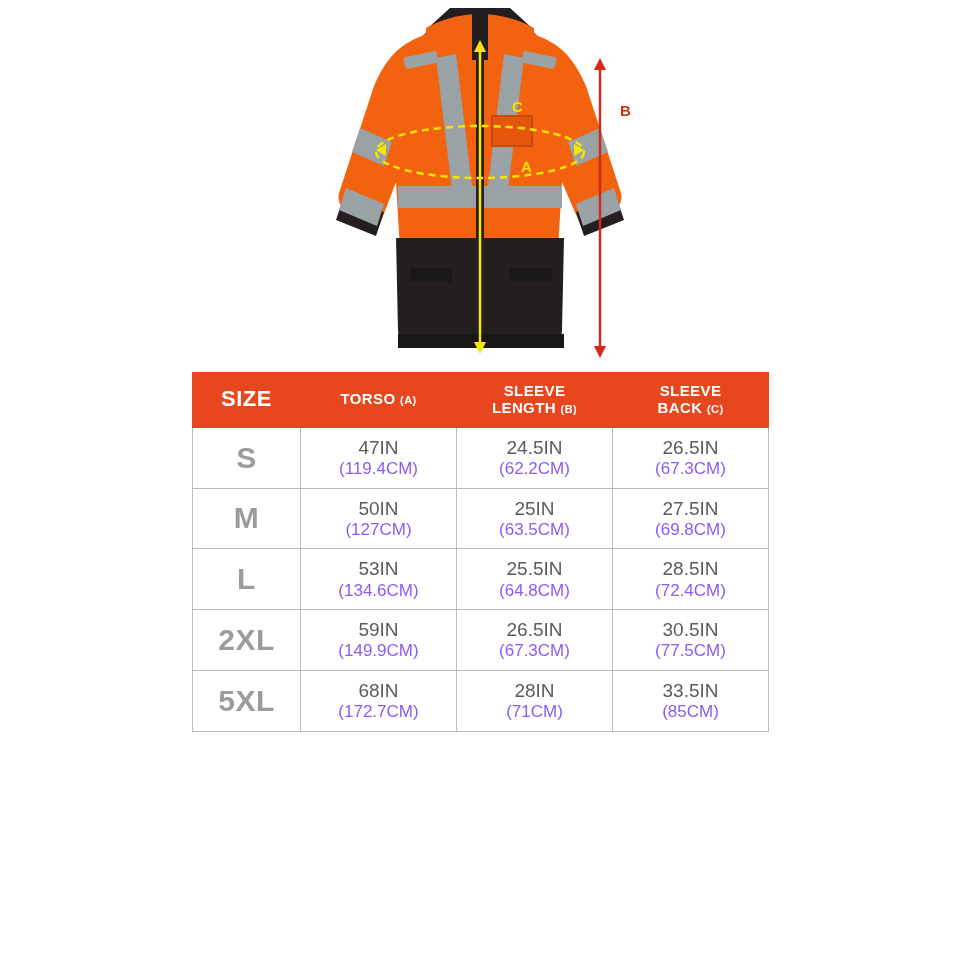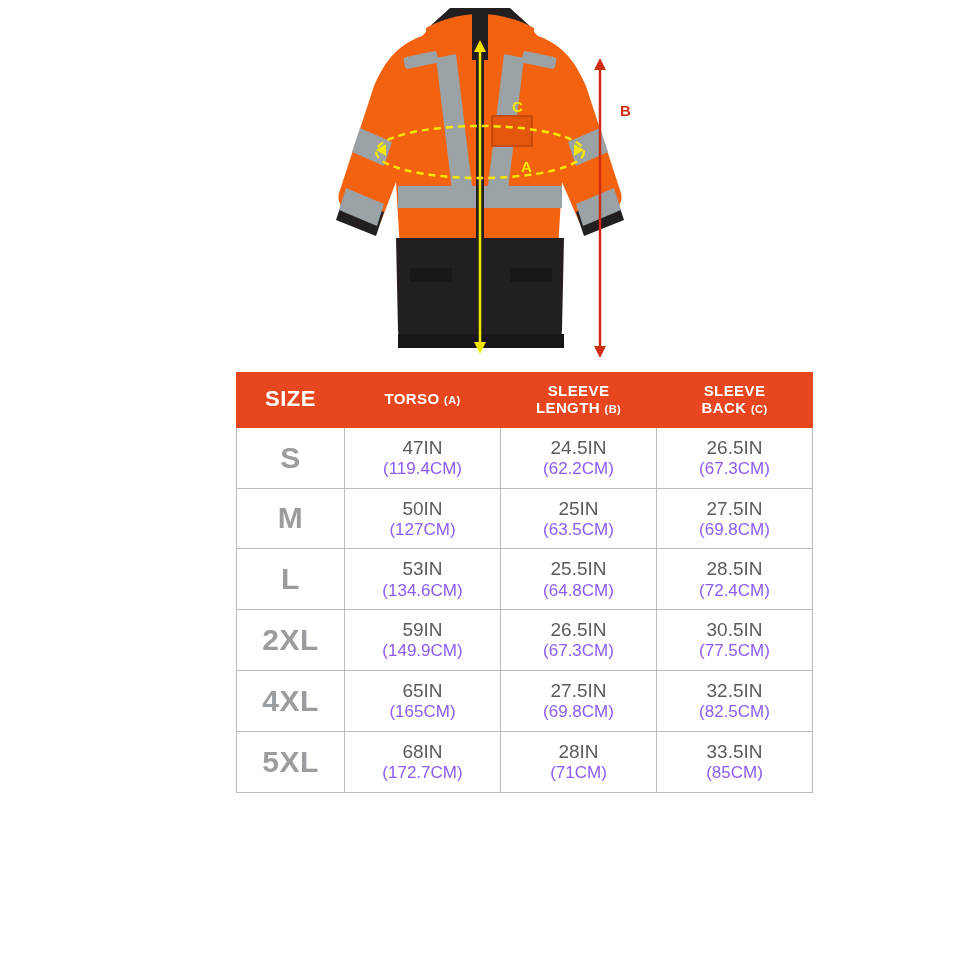--- a/index.html
+++ b/index.html
@@ -40,21 +40,20 @@
   .label-red { color: #d02b14; }
 
   
   #size-table {
     position: absolute;
     left: 192px;
     top: 372px;
     width: 576px;
     border-collapse: collapse;
     table-layout: fixed;
-    margin-left: 44px;
   }
   #size-table th, #size-table td {
     border: 1px solid #b9bcbe;
     text-align: center;
     vertical-align: middle;
   }
   #size-table thead th {
     background: #e8461e;
     color: #ffffff;
     border: 1px solid #e8461e;
@@ -199,25 +198,19 @@
         <td class="val-cell"><span>25.5IN</span><span class="cm">(64.8CM)</span></td>
         <td class="val-cell"><span>28.5IN</span><span class="cm">(72.4CM)</span></td>
       </tr>
       <tr>
         <td class="size-cell">2XL</td>
         <td class="val-cell"><span>59IN</span><span class="cm">(149.9CM)</span></td>
         <td class="val-cell"><span>26.5IN</span><span class="cm">(67.3CM)</span></td>
         <td class="val-cell"><span>30.5IN</span><span class="cm">(77.5CM)</span></td>
       </tr>
       <tr>
-        <td class="size-cell">4XL</td>
-        <td class="val-cell"><span>65IN</span><span class="cm">(165CM)</span></td>
-        <td class="val-cell"><span>27.5IN</span><span class="cm">(69.8CM)</span></td>
-        <td class="val-cell"><span>32.5IN</span><span class="cm">(82.5CM)</span></td>
-      </tr>
-      <tr>
         <td class="size-cell">5XL</td>
         <td class="val-cell"><span>68IN</span><span class="cm">(172.7CM)</span></td>
         <td class="val-cell"><span>28IN</span><span class="cm">(71CM)</span></td>
         <td class="val-cell"><span>33.5IN</span><span class="cm">(85CM)</span></td>
       </tr>
     </tbody>
 </table>
 
 </body></html>

